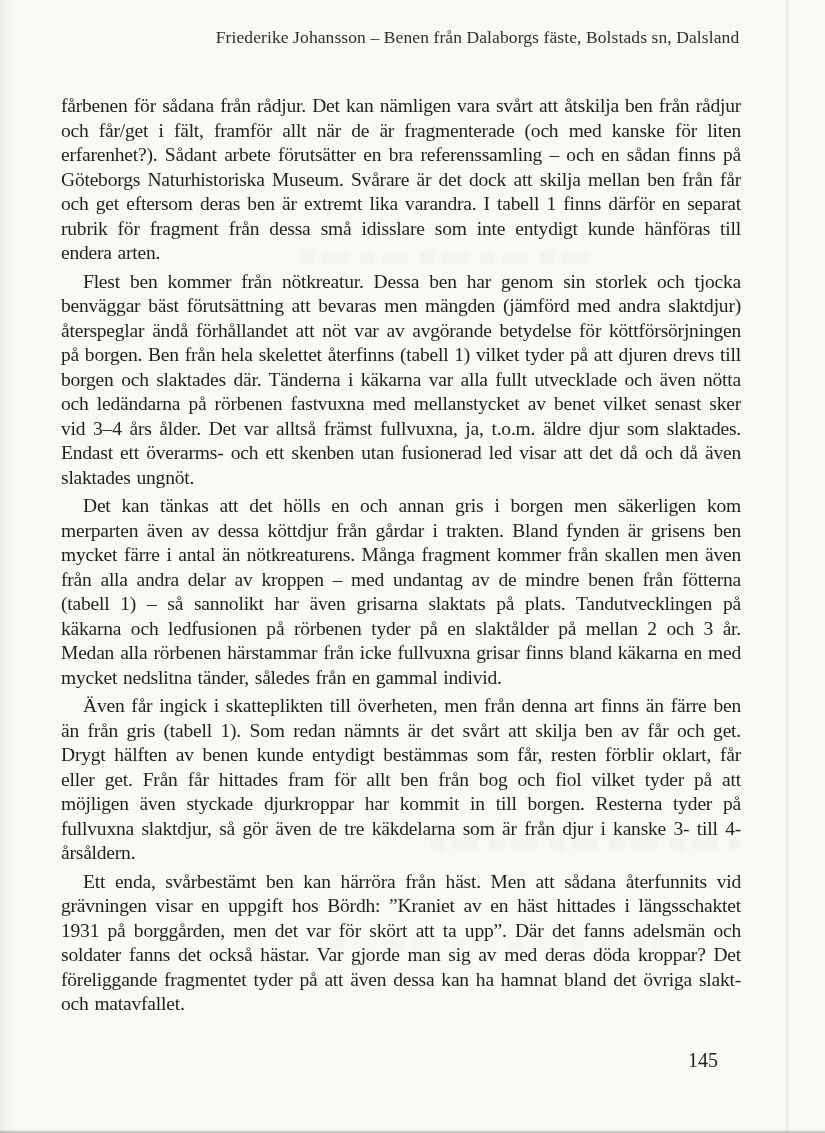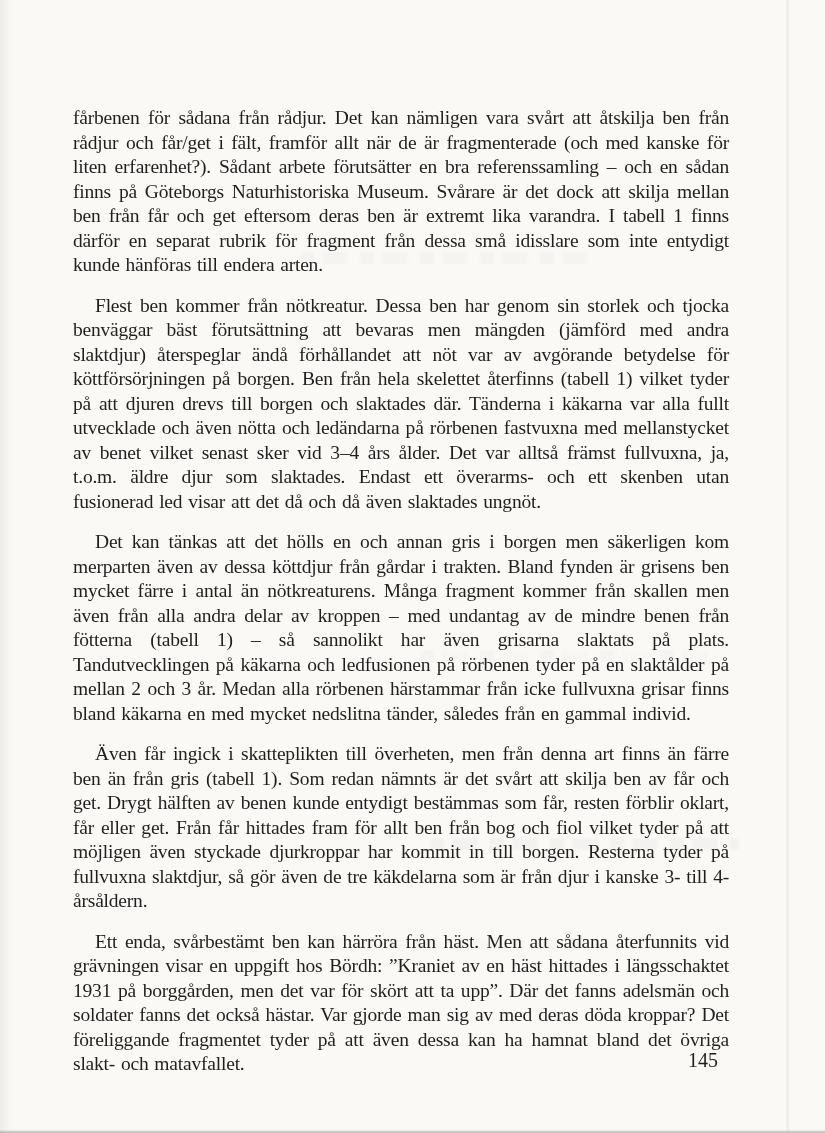--- a/index.html
+++ b/index.html
@@ -37,21 +37,21 @@
     position:absolute;
     left:57px;top:90px;width:688px;
     font-size:19.5px;
     line-height:24.5px;
     letter-spacing:-0.2px;
     word-spacing:0.06em;
     text-align:justify;
     color:var(--ink);
   }
   .text-block p{
-    margin:16px;
+    margin:4px;
     text-indent:22px;
   }
   .text-block p.no-indent{text-indent:0;}
   .page-number{
     position:absolute;
     left:688px;top:1049px;
     font-size:20px;
     color:var(--ink);
   }
   
@@ -82,20 +82,21 @@
     left:0;bottom:0;width:825px;height:3px;
     background:linear-gradient(0deg, rgba(90,88,82,0.35), rgba(0,0,0,0));
     pointer-events:none;
   }
 </style>
 </head>
 <body>
 
 <div class="scan-page">
 
+  <div class="running-header">Friederike Johansson – Benen från Dalaborgs fäste, Bolstads sn, Dalsland</div>
 
   <div class="text-block">
     <p class="no-indent">fårbenen för sådana från rådjur. Det kan nämligen vara svårt att åtskilja ben från rådjur och får/get i fält, framför allt när de är fragmenterade (och med kanske för liten erfarenhet?). Sådant arbete förutsätter en bra referenssamling – och en sådan finns på Göteborgs Naturhistoriska Museum. Svårare är det dock att skilja mellan ben från får och get eftersom deras ben är extremt lika varandra. I tabell 1 finns därför en separat rubrik för fragment från dessa små idisslare som inte entydigt kunde hänföras till endera arten.</p>
     <p>Flest ben kommer från nötkreatur. Dessa ben har genom sin storlek och tjocka benväggar bäst förutsättning att bevaras men mängden (jämförd med andra slaktdjur) återspeglar ändå förhållandet att nöt var av avgörande betydelse för köttförsörjningen på borgen. Ben från hela skelettet återfinns (tabell 1) vilket tyder på att djuren drevs till borgen och slaktades där. Tänderna i käkarna var alla fullt utvecklade och även nötta och ledändarna på rörbenen fastvuxna med mellanstycket av benet vilket senast sker vid 3–4 års ålder. Det var alltså främst fullvuxna, ja, t.o.m. äldre djur som slaktades. Endast ett överarms- och ett skenben utan fusionerad led visar att det då och då även slaktades ungnöt.</p>
     <p>Det kan tänkas att det hölls en och annan gris i borgen men säkerligen kom merparten även av dessa köttdjur från gårdar i trakten. Bland fynden är grisens ben mycket färre i antal än nötkreaturens. Många fragment kommer från skallen men även från alla andra delar av kroppen – med undantag av de mindre benen från fötterna (tabell 1) – så sannolikt har även grisarna slaktats på plats. Tandutvecklingen på käkarna och ledfusionen på rörbenen tyder på en slaktålder på mellan 2 och 3 år. Medan alla rörbenen härstammar från icke fullvuxna grisar finns bland käkarna en med mycket nedslitna tänder, således från en gammal individ.</p>
     <p>Även får ingick i skatteplikten till överheten, men från denna art finns än färre ben än från gris (tabell 1). Som redan nämnts är det svårt att skilja ben av får och get. Drygt hälften av benen kunde entydigt bestämmas som får, resten förblir oklart, får eller get. Från får hittades fram för allt ben från bog och fiol vilket tyder på att möjligen även styckade djurkroppar har kommit in till borgen. Resterna tyder på fullvuxna slaktdjur, så gör även de tre käkdelarna som är från djur i kanske 3- till 4-årsåldern.</p>
     <p>Ett enda, svårbestämt ben kan härröra från häst. Men att sådana återfunnits vid grävningen visar en uppgift hos Bördh: ”Kraniet av en häst hittades i längsschaktet 1931 på borggården, men det var för skört att ta upp”. Där det fanns adelsmän och soldater fanns det också hästar. Var gjorde man sig av med deras döda kroppar? Det föreliggande fragmentet tyder på att även dessa kan ha hamnat bland det övriga slakt- och matavfallet.</p>
   </div>
 
   <div class="page-number">145</div>

